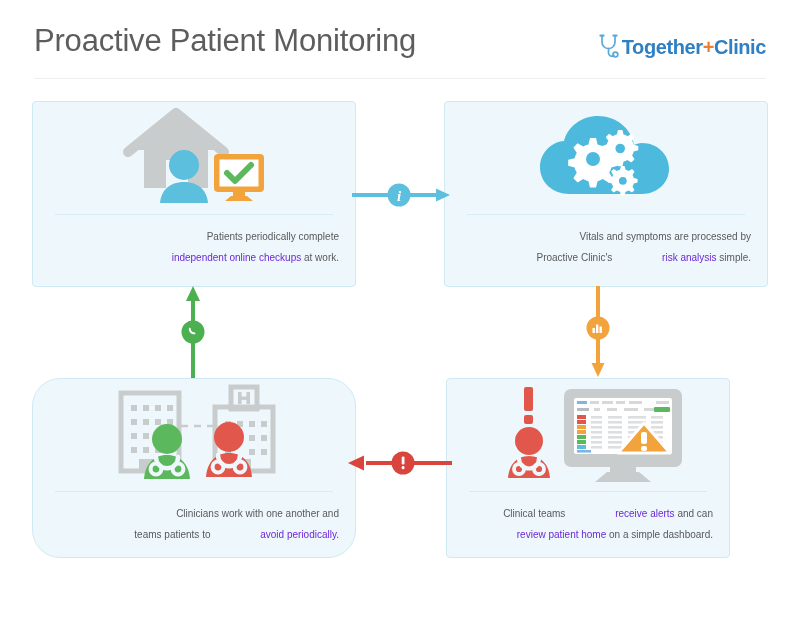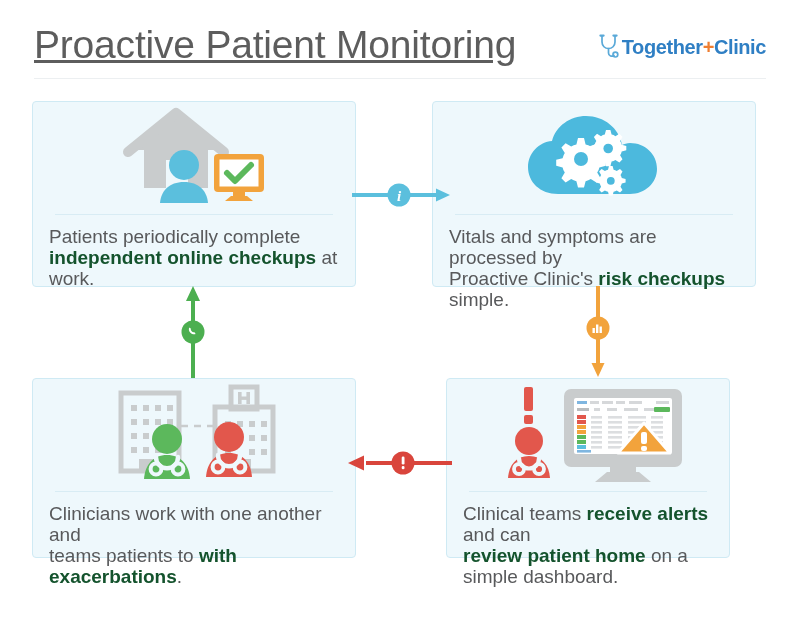--- a/index.html
+++ b/index.html
@@ -9,22 +9,22 @@
     font-family:"Liberation Sans", sans-serif;
     overflow:hidden;
     position:relative;
   }
   .page{position:relative;width:800px;height:618px;}
 
   
   .header{position:absolute;left:0;top:0;width:800px;height:88px;}
   .title{
     position:absolute;left:34px;top:23px;
-    font-size:39px;font-weight:400;color:#5d5d5d;
-    letter-spacing:-0.2px;white-space:nowrap;text-decoration:underline;
+    font-size:31px;font-weight:400;color:#5d5d5d;
+    letter-spacing:-0.2px;white-space:nowrap;
   }
   .logo{
     position:absolute;right:34px;top:33px;
     display:flex;align-items:center;gap:0;
   }
   .logo-icon{width:24px;height:28px;display:block;}
   .logo-text{
     font-size:20px;font-weight:bold;color:#2f7fc4;
     white-space:nowrap;letter-spacing:-0.4px;
   }
@@ -36,35 +36,35 @@
 
   
   .card{
     position:absolute;
     background:#eef8fc;
     border:1px solid #cfeaf4;
     border-radius:4px;
     box-sizing:border-box;
   }
   #card-1{left:32px;top:101px;width:324px;height:186px;}
-  #card-2{left:432px;top:101px;width:324px;height:186px;}
-  #card-3{left:32px;top:378px;width:324px;height:180px;}
+  #card-2{left:444px;top:101px;width:324px;height:186px;}
+  #card-3{left:32px;top:378px;width:324px;height:180px;border-radius:28px;}
   #card-4{left:446px;top:378px;width:284px;height:180px;}
 
   .card-art{position:absolute;left:0;top:0;width:100%;height:112px;}
   .card-divider{
     position:absolute;left:22px;right:22px;top:112px;height:1px;
     background:#d8ecf4;
   }
   .card-caption{
     position:absolute;left:16px;right:16px;top:124px;
-    text-align:left;
-    font-size:19px;line-height:21px;color:#58595b;
-  }
-  .card-caption b{font-weight:bold;color:#14532d;}
+    text-align:right;
+    font-size:10px;line-height:21px;color:#58595b;
+  }
+  .card-caption b{font-weight:normal;color:#6d28d9;margin-left:47px;}
 
   .art-svg{display:block;margin:0 auto;}
 
   
   .conn{position:absolute;}
   #conn-top{left:352px;top:180px;width:100px;height:30px;}
   #conn-right{left:583px;top:286px;width:30px;height:92px;}
   #conn-bottom{left:346px;top:448px;width:106px;height:30px;}
   #conn-left{left:178px;top:286px;width:30px;height:92px;}
 </style>
@@ -159,21 +159,21 @@
                      a9 9 0 0 1 -1.3-3.1 l-3.8-1 0-3.6 3.8-1 a9 9 0 0 1 1.3-3.1
                      l-2-3.3 2.5-2.5 3.3 2 a9 9 0 0 1 3.1-1.3 Z"></path>
           </g>
           <circle cx="96.8" cy="78.8" r="3.9" fill="#4cb9dd"></circle>
         </g>
       </svg>
     </div>
     <div class="card-divider"></div>
     <div class="card-caption">
       <span>Vitals and symptoms are processed by</span><br>
-      <span>Proactive Clinic's </span><b>risk checkups</b><span> simple.</span>
+      <span>Proactive Clinic's </span><b>risk analysis</b><span> simple.</span>
     </div>
   </div>
 
   <div class="card" id="card-3">
     <div class="card-art">
       <svg class="art-svg" width="190" height="108" viewBox="0 0 190 108">
 
         <g>
           <rect x="22" y="14" width="58" height="78" fill="none" stroke="#c9cccd" stroke-width="5"></rect>
           <g fill="#c9cccd">
@@ -235,21 +235,21 @@
           <path d="M130 74 C116 74 108 84 107 98 L153 98 C152 84 144 74 130 74 Z"></path>
           <path d="M119 76 C119 91 141 91 141 76" fill="none" stroke="#eef8fc" stroke-width="4.4" stroke-linecap="round"></path>
           <circle cx="119" cy="88" r="5.4" fill="none" stroke="#eef8fc" stroke-width="4"></circle>
           <circle cx="141" cy="88" r="5.4" fill="none" stroke="#eef8fc" stroke-width="4"></circle>
         </g>
       </svg>
     </div>
     <div class="card-divider"></div>
     <div class="card-caption">
       <span>Clinicians work with one another and</span><br>
-      <span>teams patients to </span><b>with exacerbations</b><span>.</span>
+      <span>teams patients to </span><b>avoid periodically</b><span>.</span>
     </div>
   </div>
 
   <div class="card" id="card-4">
     <div class="card-art">
       <svg class="art-svg" width="200" height="108" viewBox="0 0 200 108">
 
         <g fill="#e2574c">
           <g>
             <rect x="36" y="8" width="9" height="24" rx="2"></rect>

